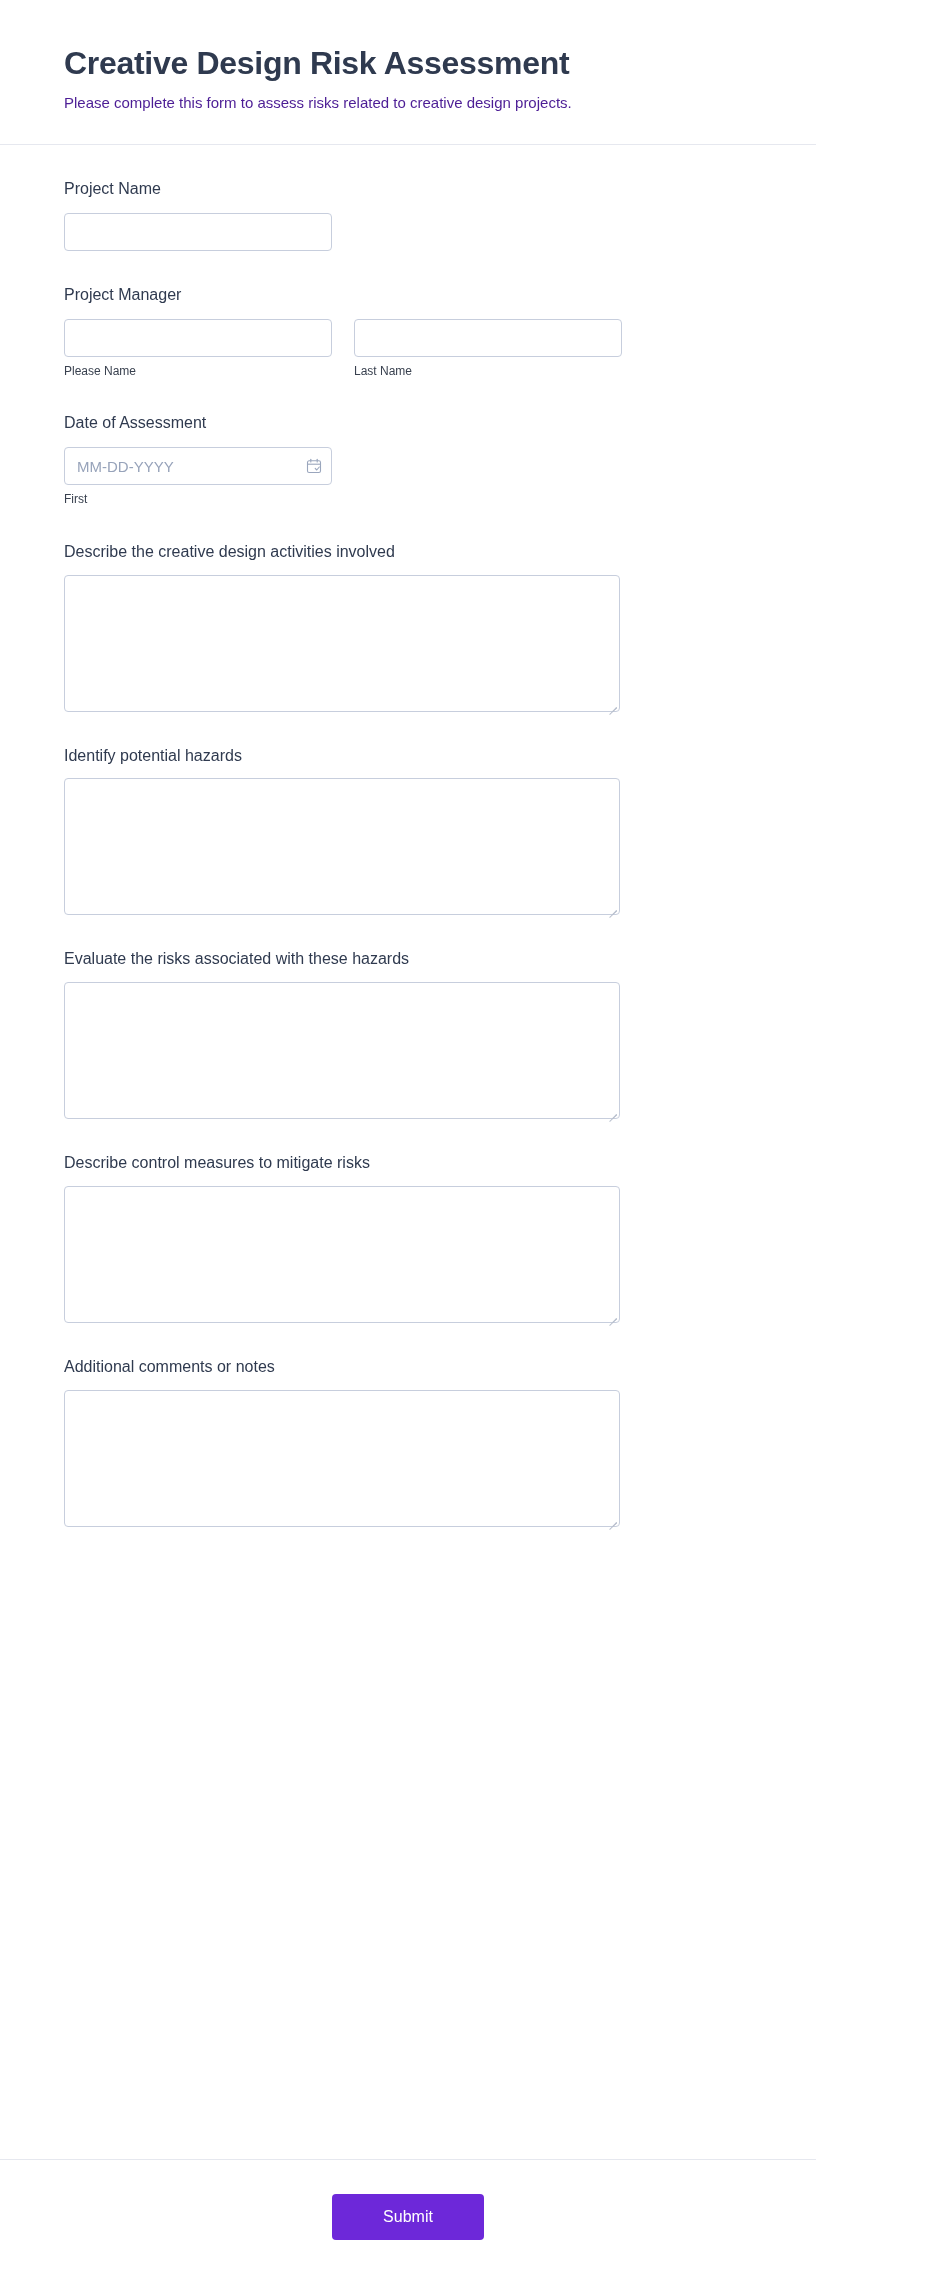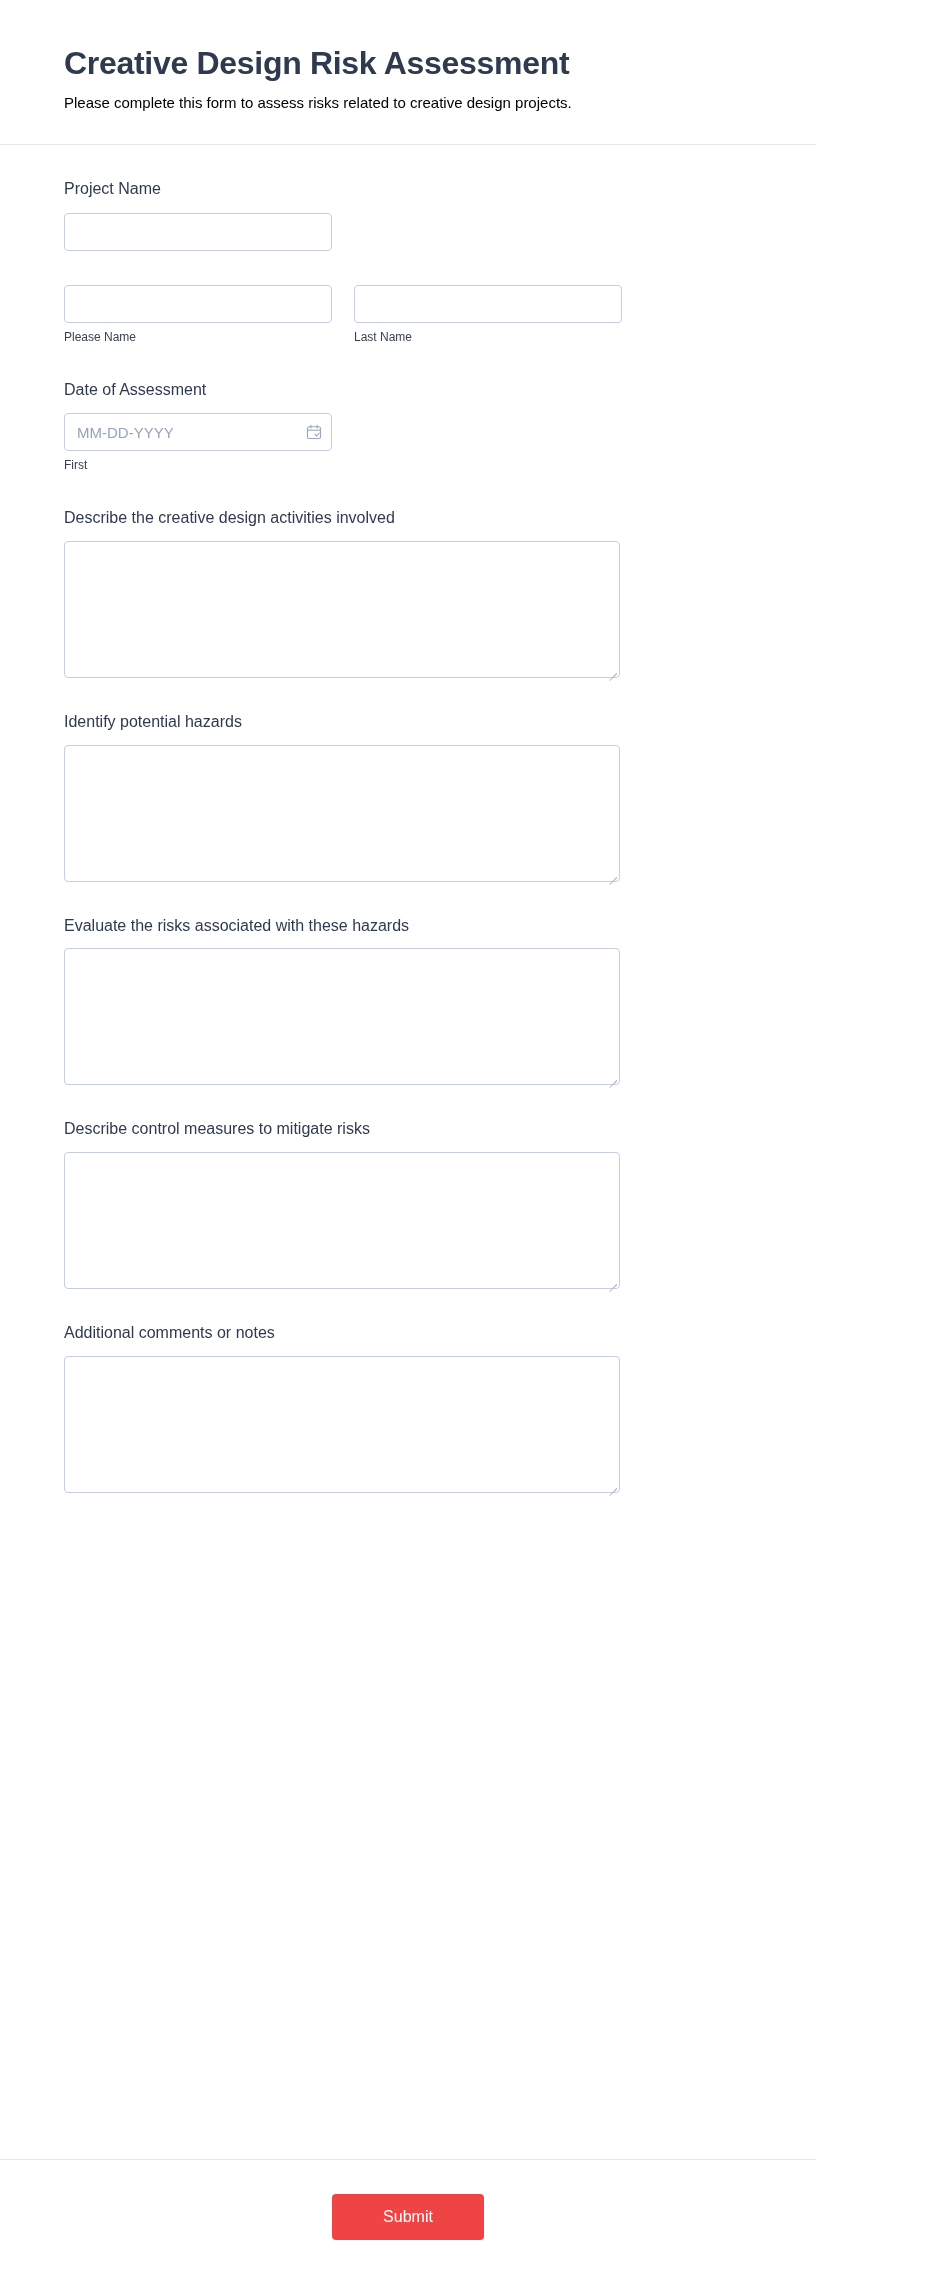--- a/index.html
+++ b/index.html
@@ -35,21 +35,21 @@
     line-height: 1.2;
     font-weight: bold;
     letter-spacing: -0.3px;
     color: #2f3a4f;
   }
   .form-subtitle {
     margin: 0;
     font-size: 15px;
     line-height: 1.45;
     font-weight: normal;
-    color: #000000;
+    color: #4c1d95;
   }
 
   
   .form-body {
     padding: 34px 64px 0 64px;
     flex: 1 1 auto;
   }
 
   .field-block {
     margin-bottom: 34px;
@@ -172,21 +172,21 @@
   .submit-button {
     display: inline-flex;
     align-items: center;
     justify-content: center;
     min-width: 152px;
     height: 46px;
     padding: 0 26px;
     font-family: "Liberation Sans", sans-serif;
     font-size: 16px;
     color: #ffffff;
-    background: #ef4444;
+    background: #6d28d9;
     border: none;
     border-radius: 4px;
     cursor: pointer;
   }
 </style>
 </head>
 <body>
 
 <div class="form-page">
 
@@ -196,20 +196,21 @@
   </div>
 
   <div class="form-body">
 
     <div class="field-block">
       <label class="field-label">Project Name</label>
       <input class="text-input input-narrow" type="text" placeholder="" style="">
     </div>
 
     <div class="field-block">
+      <label class="field-label">Project Manager</label>
       <div class="name-row">
         <div class="name-col">
           <input class="text-input" type="text" placeholder="" style="">
           <span class="sub-label">Please Name</span>
         </div>
         <div class="name-col">
           <input class="text-input" type="text" placeholder="" style="">
           <span class="sub-label">Last Name</span>
         </div>
       </div>

